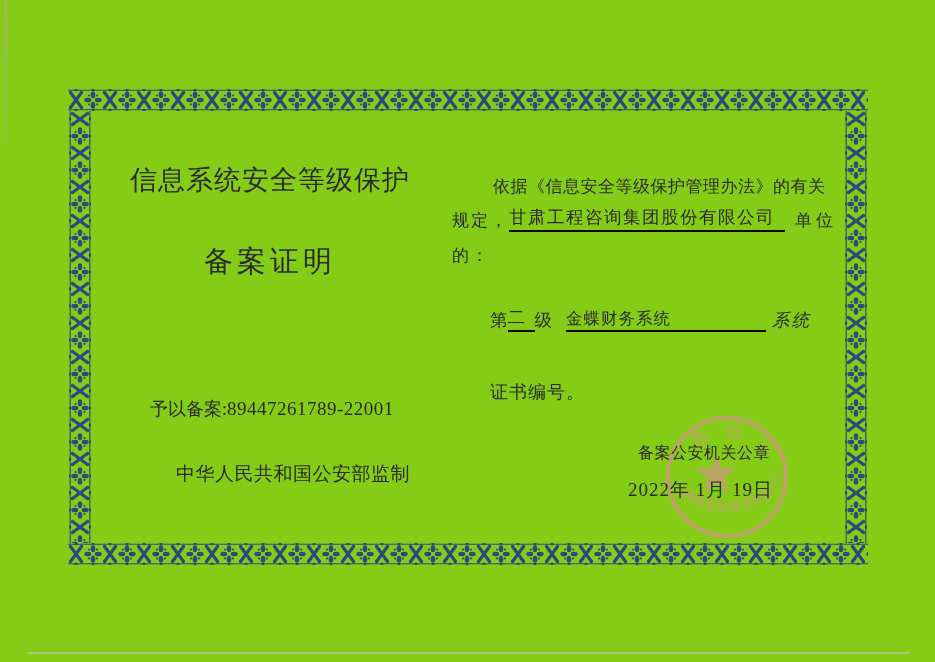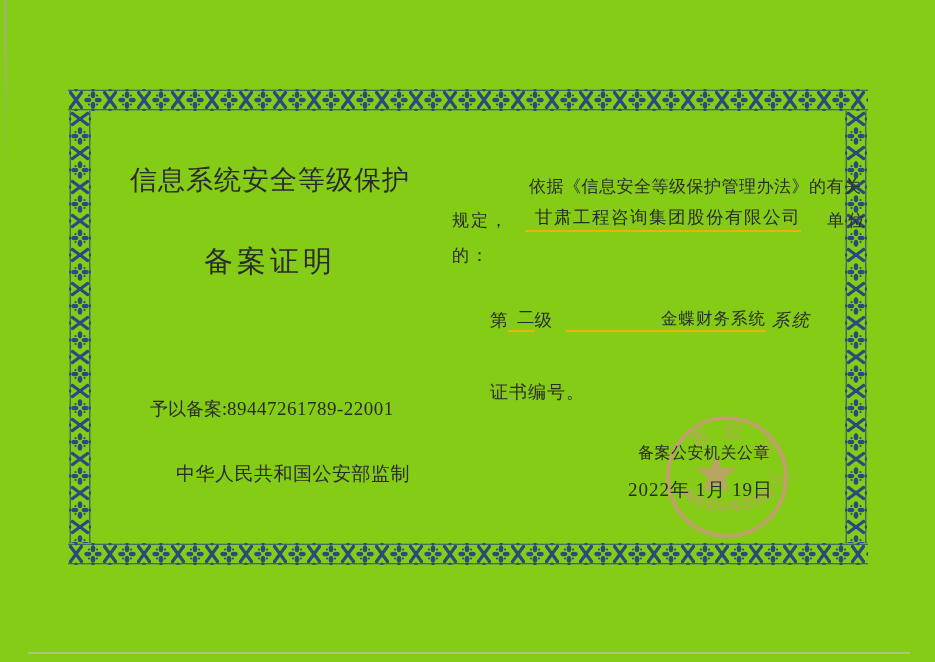--- a/index.html
+++ b/index.html
@@ -28,26 +28,26 @@
   .band-left{left:69px;top:111px;width:22px;height:432px;}
   .band-right{left:845px;top:111px;width:22px;height:432px;}
   .bd{fill:var(--border-color);}
   .bds{stroke:var(--border-color);fill:none;}
   
   .title1{left:90px;top:162px;width:360px;text-align:center;
     font-size:27px;letter-spacing:1px;white-space:nowrap;}
   .title2{left:90px;top:208px;width:360px;text-align:center;
     font-size:29px;letter-spacing:4px;white-space:nowrap;margin-top:34px;}
   
-  .bl1{left:493px;top:175px;font-size:17px;letter-spacing:.5px;white-space:nowrap;margin-left:36px;}
+  .bl1{left:493px;top:175px;font-size:17px;letter-spacing:.5px;white-space:nowrap;}
   .bl2{left:452px;top:203px;height:29px;display:flex;align-items:flex-end;
-    font-size:17px;white-space:nowrap;gap:16px;}
+    font-size:17px;white-space:nowrap;}
   .bl2 .prefix{letter-spacing:2px;}
-  .blank{display:inline-block;text-align:right;
-    border-bottom:2px solid #eab308;line-height:1.35;}
+  .blank{display:inline-block;text-align:left;
+    border-bottom:2px solid #000000;line-height:1.35;}
   .blank.company{width:276px;font-size:17.5px;letter-spacing:1.5px;}
   .bl2 .suffix{letter-spacing:4px;margin-left:10px;}
   .bl3{left:452px;top:244px;font-size:17px;letter-spacing:2px;}
   .grade{left:490px;top:306px;height:26px;display:flex;align-items:flex-end;
     font-size:17.5px;white-space:nowrap;}
   .blank.level{width:27px;letter-spacing:0;}
   .blank.system{width:200px;margin-left:14px;font-size:16.5px;letter-spacing:1px;}
   .grade .suffix{margin-left:6px;letter-spacing:2px;font-style:italic;}
   .filing{left:490px;top:380px;font-size:18px;letter-spacing:1px;}
   

